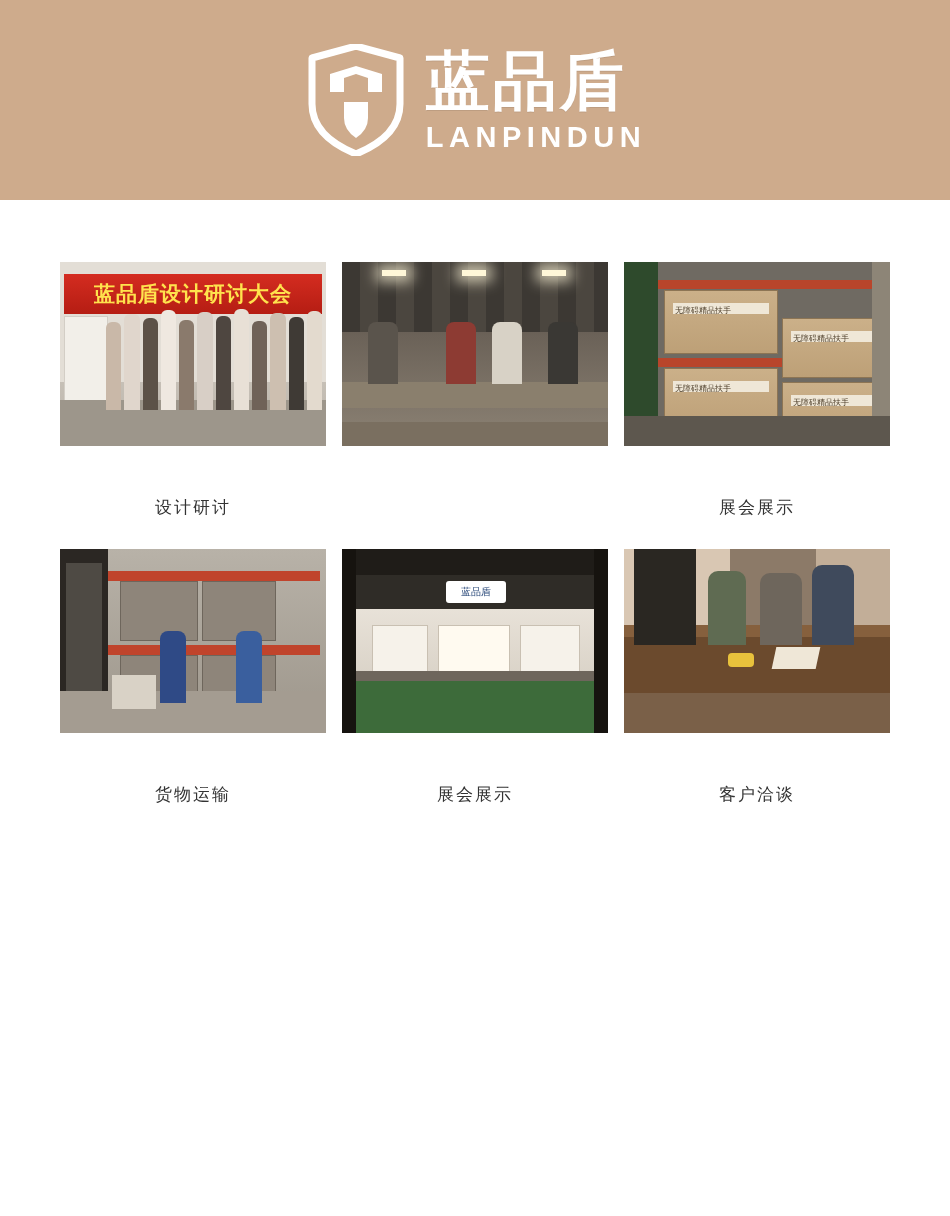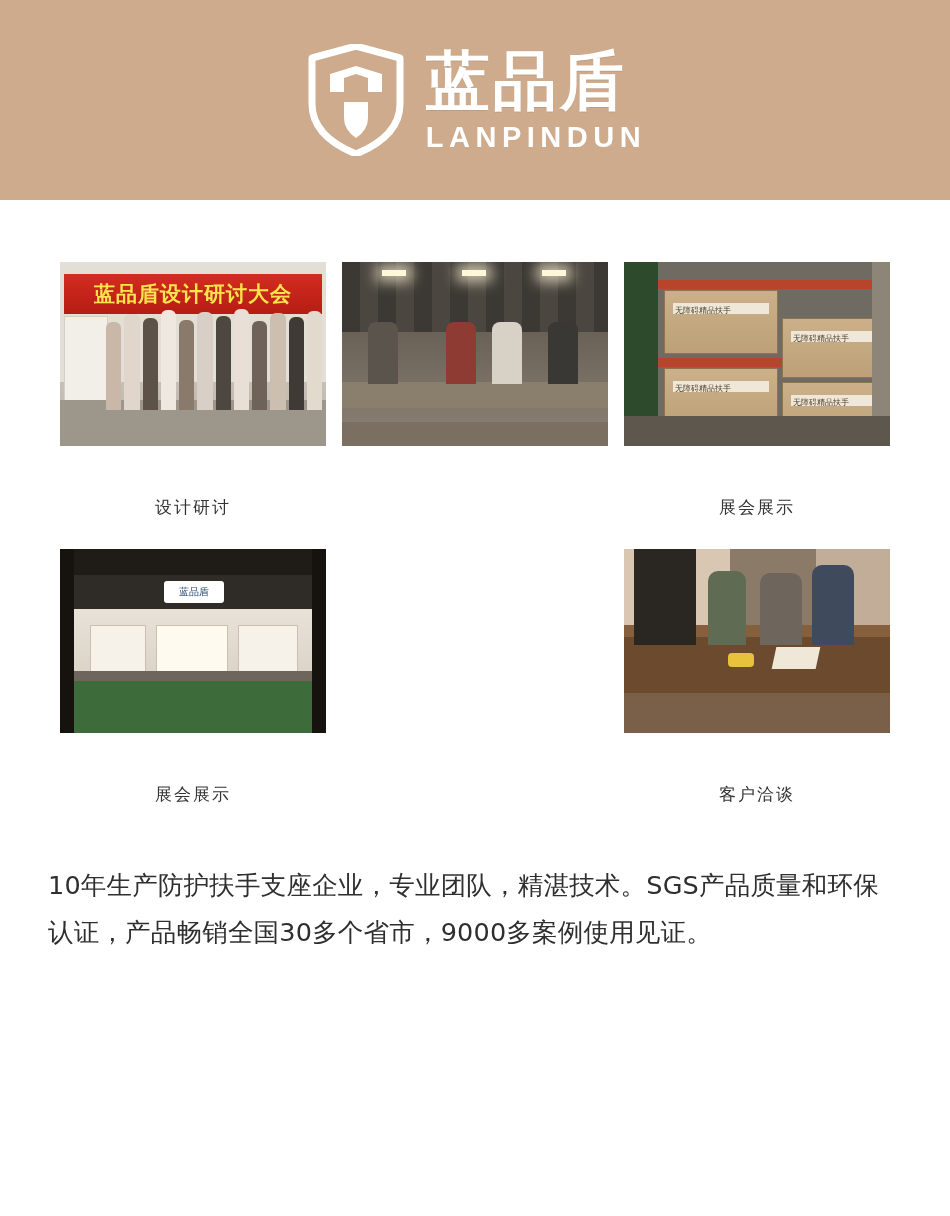--- a/index.html
+++ b/index.html
@@ -252,20 +252,39 @@
           <div style="position:absolute;right:0;top:0;width:18px;bottom:0;background:#8d8577;"></div>
           <div style="position:absolute;left:0;bottom:0;right:0;height:30px;background:#5d574e;"></div>
         </div>
       </div>
       <div class="caption">展会展示</div>
     </div>
   </div>
 
   <div class="grid-row">
 
+    <div class="cell">
+      <div class="photo p4">
+        <div class="ph-inner">
+          <div class="shelf" style="left:46px;right:6px;top:22px;height:10px;"></div>
+          <div class="shelf" style="left:46px;right:6px;top:96px;height:10px;"></div>
+          <div class="bale" style="left:60px;top:32px;width:76px;height:58px;"></div>
+          <div class="bale" style="left:142px;top:32px;width:72px;height:58px;"></div>
+          <div class="bale" style="left:60px;top:106px;width:76px;height:52px;"></div>
+          <div class="bale" style="left:142px;top:106px;width:72px;height:52px;"></div>
+          <div style="position:absolute;left:0;top:0;width:48px;bottom:0;background:#2b2723;"></div>
+          <div style="position:absolute;left:6px;top:14px;width:36px;height:150px;background:#4e4a44;"></div>
+          <div class="ground"></div>
+          <div class="man" style="left:100px;"></div>
+          <div class="man" style="left:176px;background:#3a5f9e;"></div>
+          <div style="position:absolute;left:52px;bottom:24px;width:44px;height:34px;background:#d9d2c6;"></div>
+        </div>
+      </div>
+      <div class="caption">货物运输</div>
+    </div>
 
     <div class="cell">
       <div class="photo p5">
         <div class="ph-inner">
           <div class="booth"></div>
           <div class="header"></div>
           <div style="position:absolute;left:104px;top:32px;width:60px;height:22px;background:#ffffff;border-radius:3px;display:flex;align-items:center;justify-content:center;font-size:10px;color:#2b4a7a;font-family:'DejaVu Sans',sans-serif;">蓝品盾</div>
           <div class="panel" style="left:30px;top:76px;width:54px;height:86px;"></div>
           <div class="panel" style="left:96px;top:76px;width:70px;height:86px;background:#fffaf0;"></div>
           <div class="panel" style="left:178px;top:76px;width:58px;height:86px;"></div>
@@ -292,14 +311,13 @@
           <div style="position:absolute;left:150px;bottom:64px;width:44px;height:22px;background:#efe7d7;transform:skewX(-12deg);"></div>
           <div style="position:absolute;left:104px;bottom:66px;width:26px;height:14px;background:#e8c23c;border-radius:4px;"></div>
         </div>
       </div>
       <div class="caption">客户洽谈</div>
     </div>
   </div>
 </div>
 
 <div class="copy">
-  <p class="para">10年生产防护扶手支座企业，专业团队，精湛技术。SGS产品质量和环保认证，产品畅销全国30多个省市，9000多案例使用见证。</p>
 </div>
 
 </body></html>

